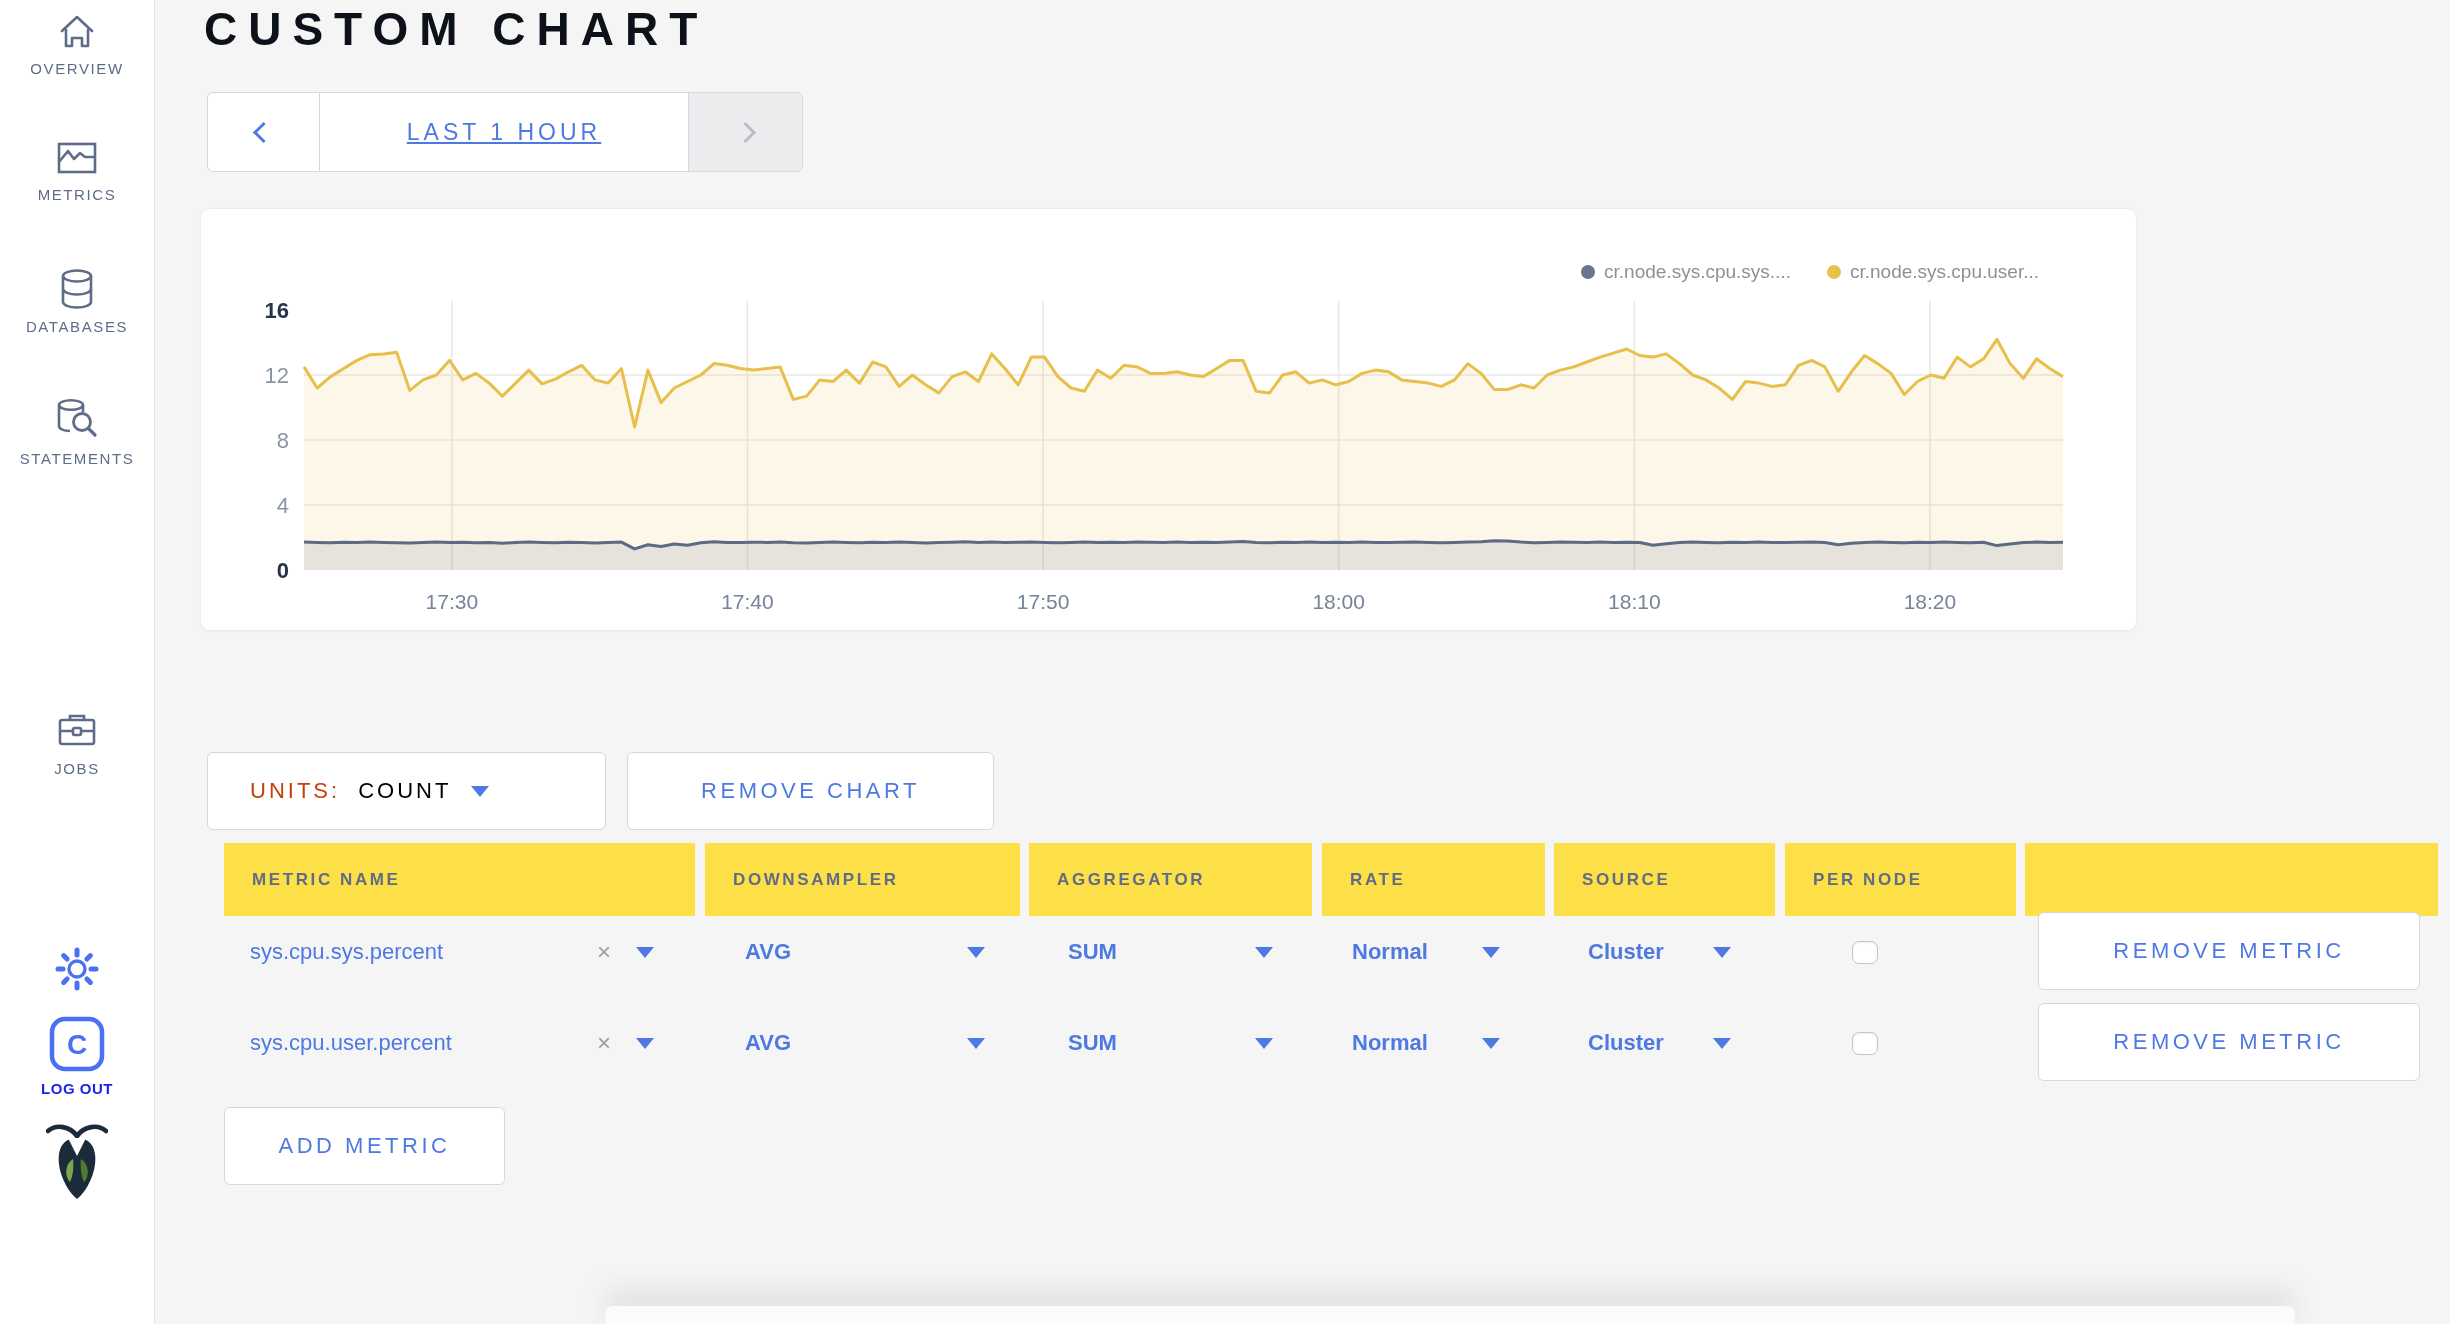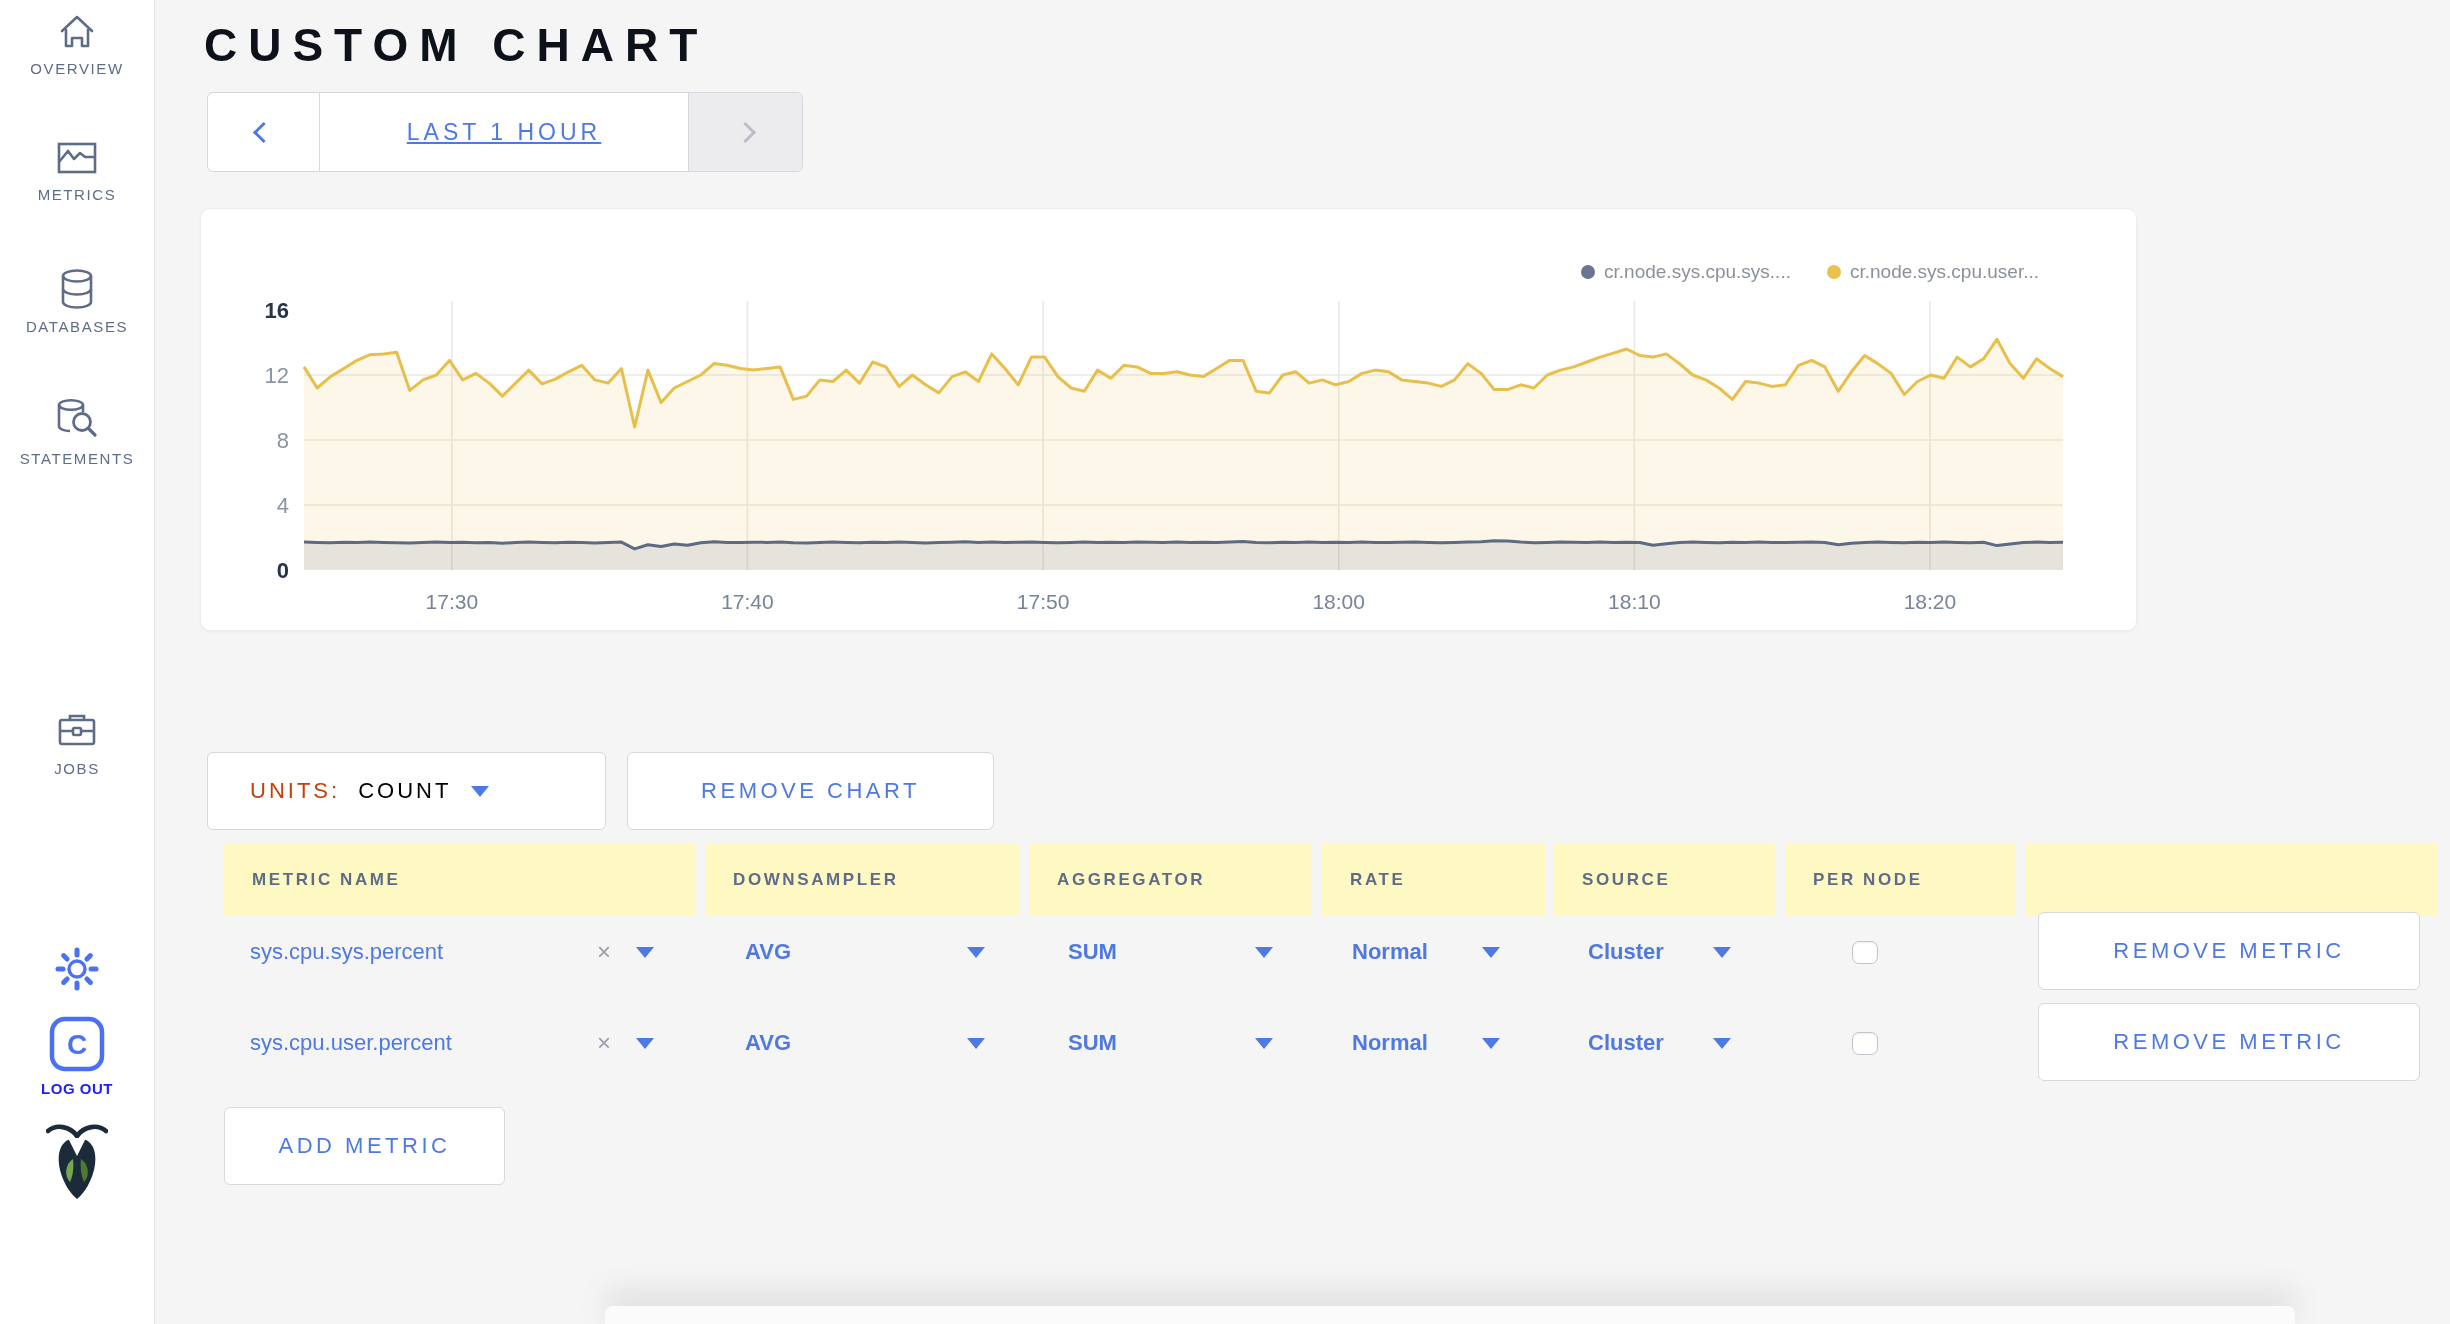--- a/index.html
+++ b/index.html
@@ -11,21 +11,21 @@
              background:#ffffff; border-right:1px solid #e4e4e7; }
   .nav-item { position:absolute; left:0; width:154px; text-align:center; cursor:pointer; }
   .nav-icon { display:block; margin:0 auto; }
   .nav-label { display:block; margin-top:8px; font-size:15px; font-weight:400;
                letter-spacing:1.6px; color:#5f6c87; }
   .logout-label { color:#1d22ee; font-size:15px; font-weight:800; letter-spacing:0.5px; }
 
   
   .main { position:absolute; left:155px; top:0; right:0; bottom:0; }
   .page-title { position:absolute; left:49px; top:2px; font-size:46px; font-weight:800;
-                letter-spacing:11px; color:#0d1119;margin-top:16px; }
+                letter-spacing:11px; color:#0d1119; }
 
   .btn { background:#fff; border:1px solid #d6d8de; border-radius:6px; color:#4e79e2;
          font-size:22px; letter-spacing:3.5px; font-weight:500; display:flex;
          align-items:center; justify-content:center; cursor:pointer;
          font-family:"Liberation Sans", sans-serif; }
 
   .timepicker { position:absolute; left:52px; top:92px; width:596px; height:80px;
                 border:1px solid #d6d8de; border-radius:6px; background:#fff;
                 display:flex; overflow:hidden; }
   .tp-seg { display:flex; align-items:center; justify-content:center; }
@@ -53,21 +53,21 @@
                background:#fff; border:1px solid #d6d8de; border-radius:6px;
                display:flex; align-items:center; padding-left:42px; cursor:pointer; }
   .units-label { color:#c2410c; font-size:22px; letter-spacing:3px; }
   .units-value { color:#000000; font-size:22px; letter-spacing:3px; margin-left:18px; }
   .remove-chart-btn { position:absolute; left:472px; top:752px; width:367px; height:78px; }
 
   .caret { width:0; height:0; border-left:9px solid transparent; border-right:9px solid transparent;
            border-top:11px solid #4e79e2; display:inline-block; }
 
   
-  .th { position:absolute; top:843px; height:73px; background:#fef9c3;
+  .th { position:absolute; top:843px; height:73px; background:#fde047;
         display:flex; align-items:center; padding-left:28px;
         color:#5f6c87; font-size:17px; font-weight:700; letter-spacing:2.6px; }
   .mrow-text { position:absolute; color:#4e79e2; font-size:22px; }
   .x-mark { color:#9ba1aa; font-size:24px; cursor:pointer; }
   .dd { cursor:pointer; display:flex; align-items:center; gap:14px;font-weight:bold; }
   .checkbox { position:absolute; width:26px; height:23px; background:#fff;
               border:1px solid #c2c5cc; border-radius:7px; box-shadow:inset 0 1px 2px rgba(0,0,0,0.08);
               cursor:pointer; }
   .remove-metric-btn { position:absolute; left:1883px; width:382px; height:78px; }
   .add-metric-btn { position:absolute; left:69px; top:1107px; width:281px; height:78px; }

